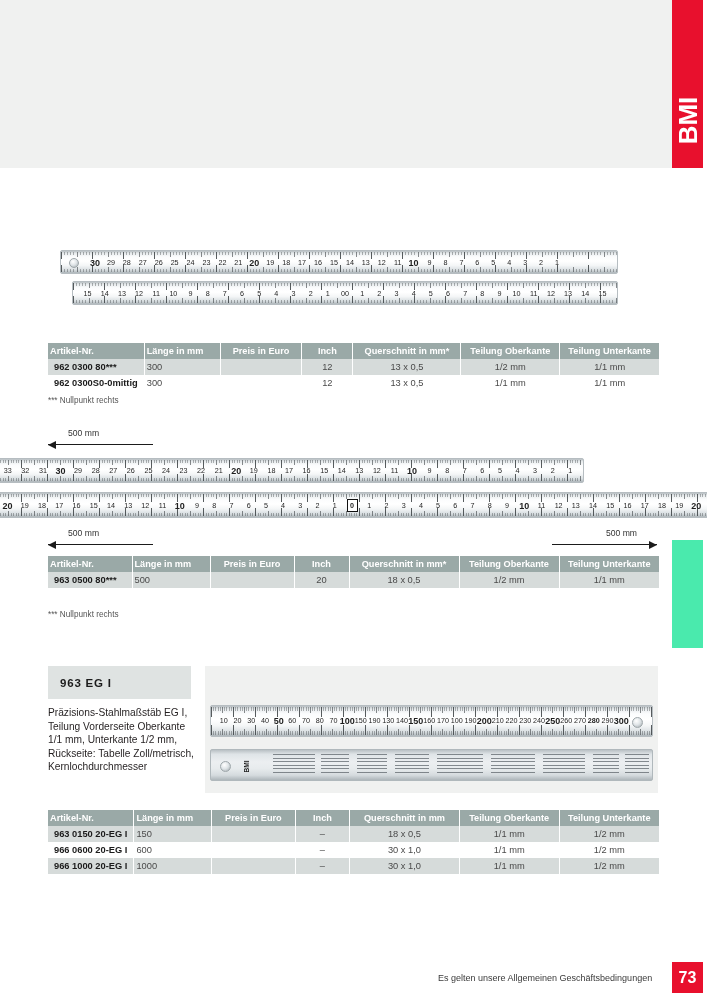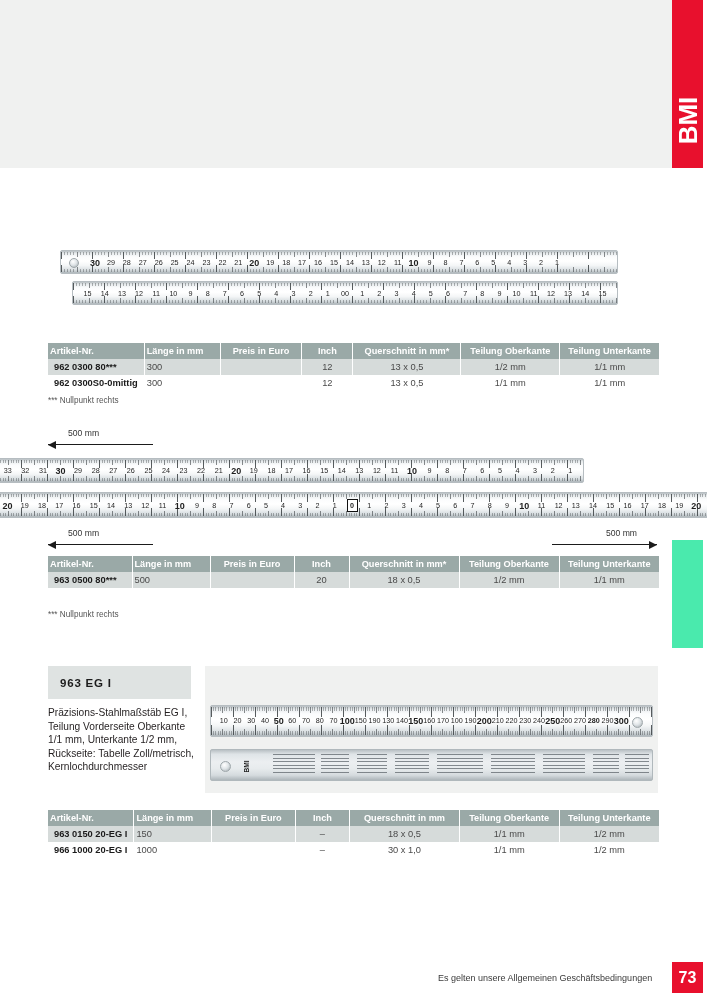--- a/index.html
+++ b/index.html
@@ -2636,20 +2636,29 @@
       <tr>
         <td class="art">963 0150 20-EG I</td>
         <td class="len">150</td>
         <td></td>
         <td>–</td>
         <td>18 x 0,5</td>
         <td>1/1 mm</td>
         <td>1/2 mm</td>
       </tr>
       <tr>
+        <td class="art">966 0600 20-EG I</td>
+        <td class="len">600</td>
+        <td></td>
+        <td>–</td>
+        <td>30 x 1,0</td>
+        <td>1/1 mm</td>
+        <td>1/2 mm</td>
+      </tr>
+      <tr>
         <td class="art">966 1000 20-EG I</td>
         <td class="len">1000</td>
         <td></td>
         <td>–</td>
         <td>30 x 1,0</td>
         <td>1/1 mm</td>
         <td>1/2 mm</td>
       </tr>
     </tbody>
   </table>

